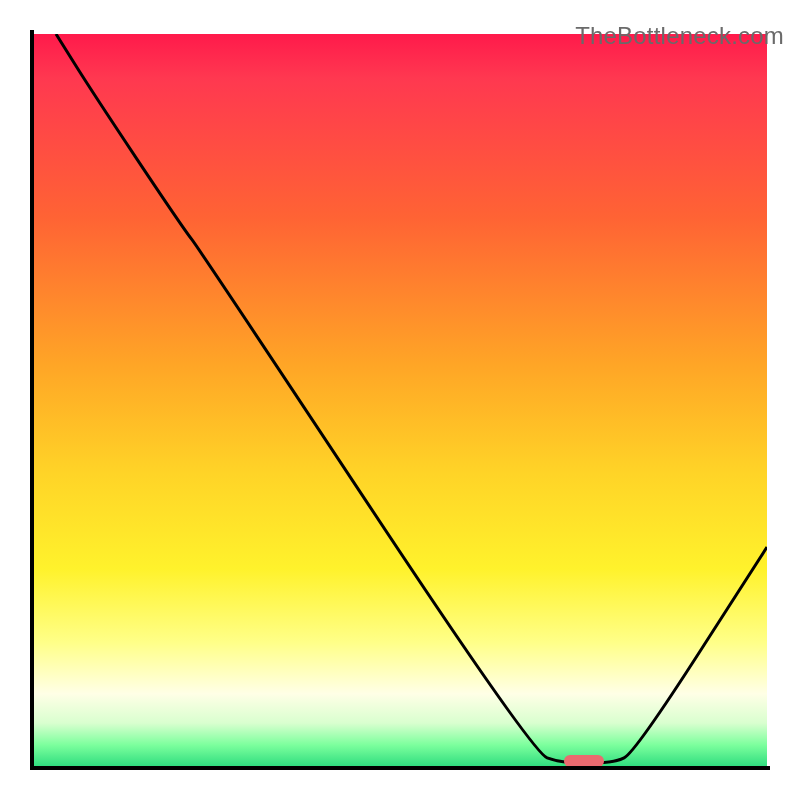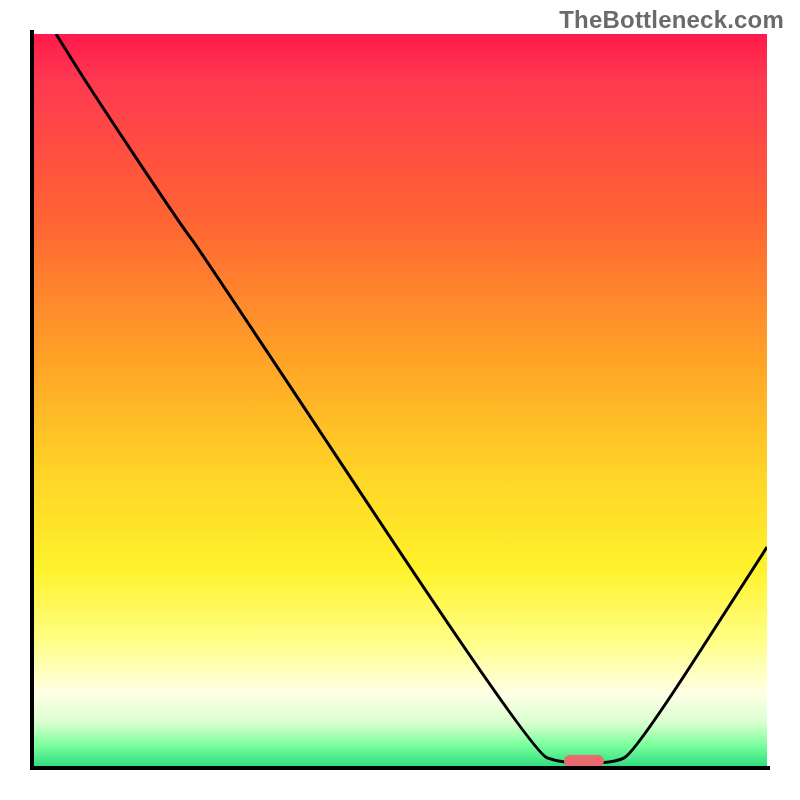--- a/index.html
+++ b/index.html
@@ -46,24 +46,24 @@
     width: 740px;
     height: 740px;
     border-left: 4px solid #000;
     border-bottom: 4px solid #000;
     box-sizing: border-box;
     pointer-events: none;
   }
   
   .watermark {
     position: absolute;
-    top: 6px;
+    top: 22px;
     right: 16px;
     font-size: 24px;
-    font-weight: 700;
+    font-weight: 400;
     color: #6a6a6a;
     letter-spacing: 0.2px;
   }
   
   svg.curve {
     position: absolute;
     left: 34px;
     top: 34px;
     width: 733px;
     height: 733px;

